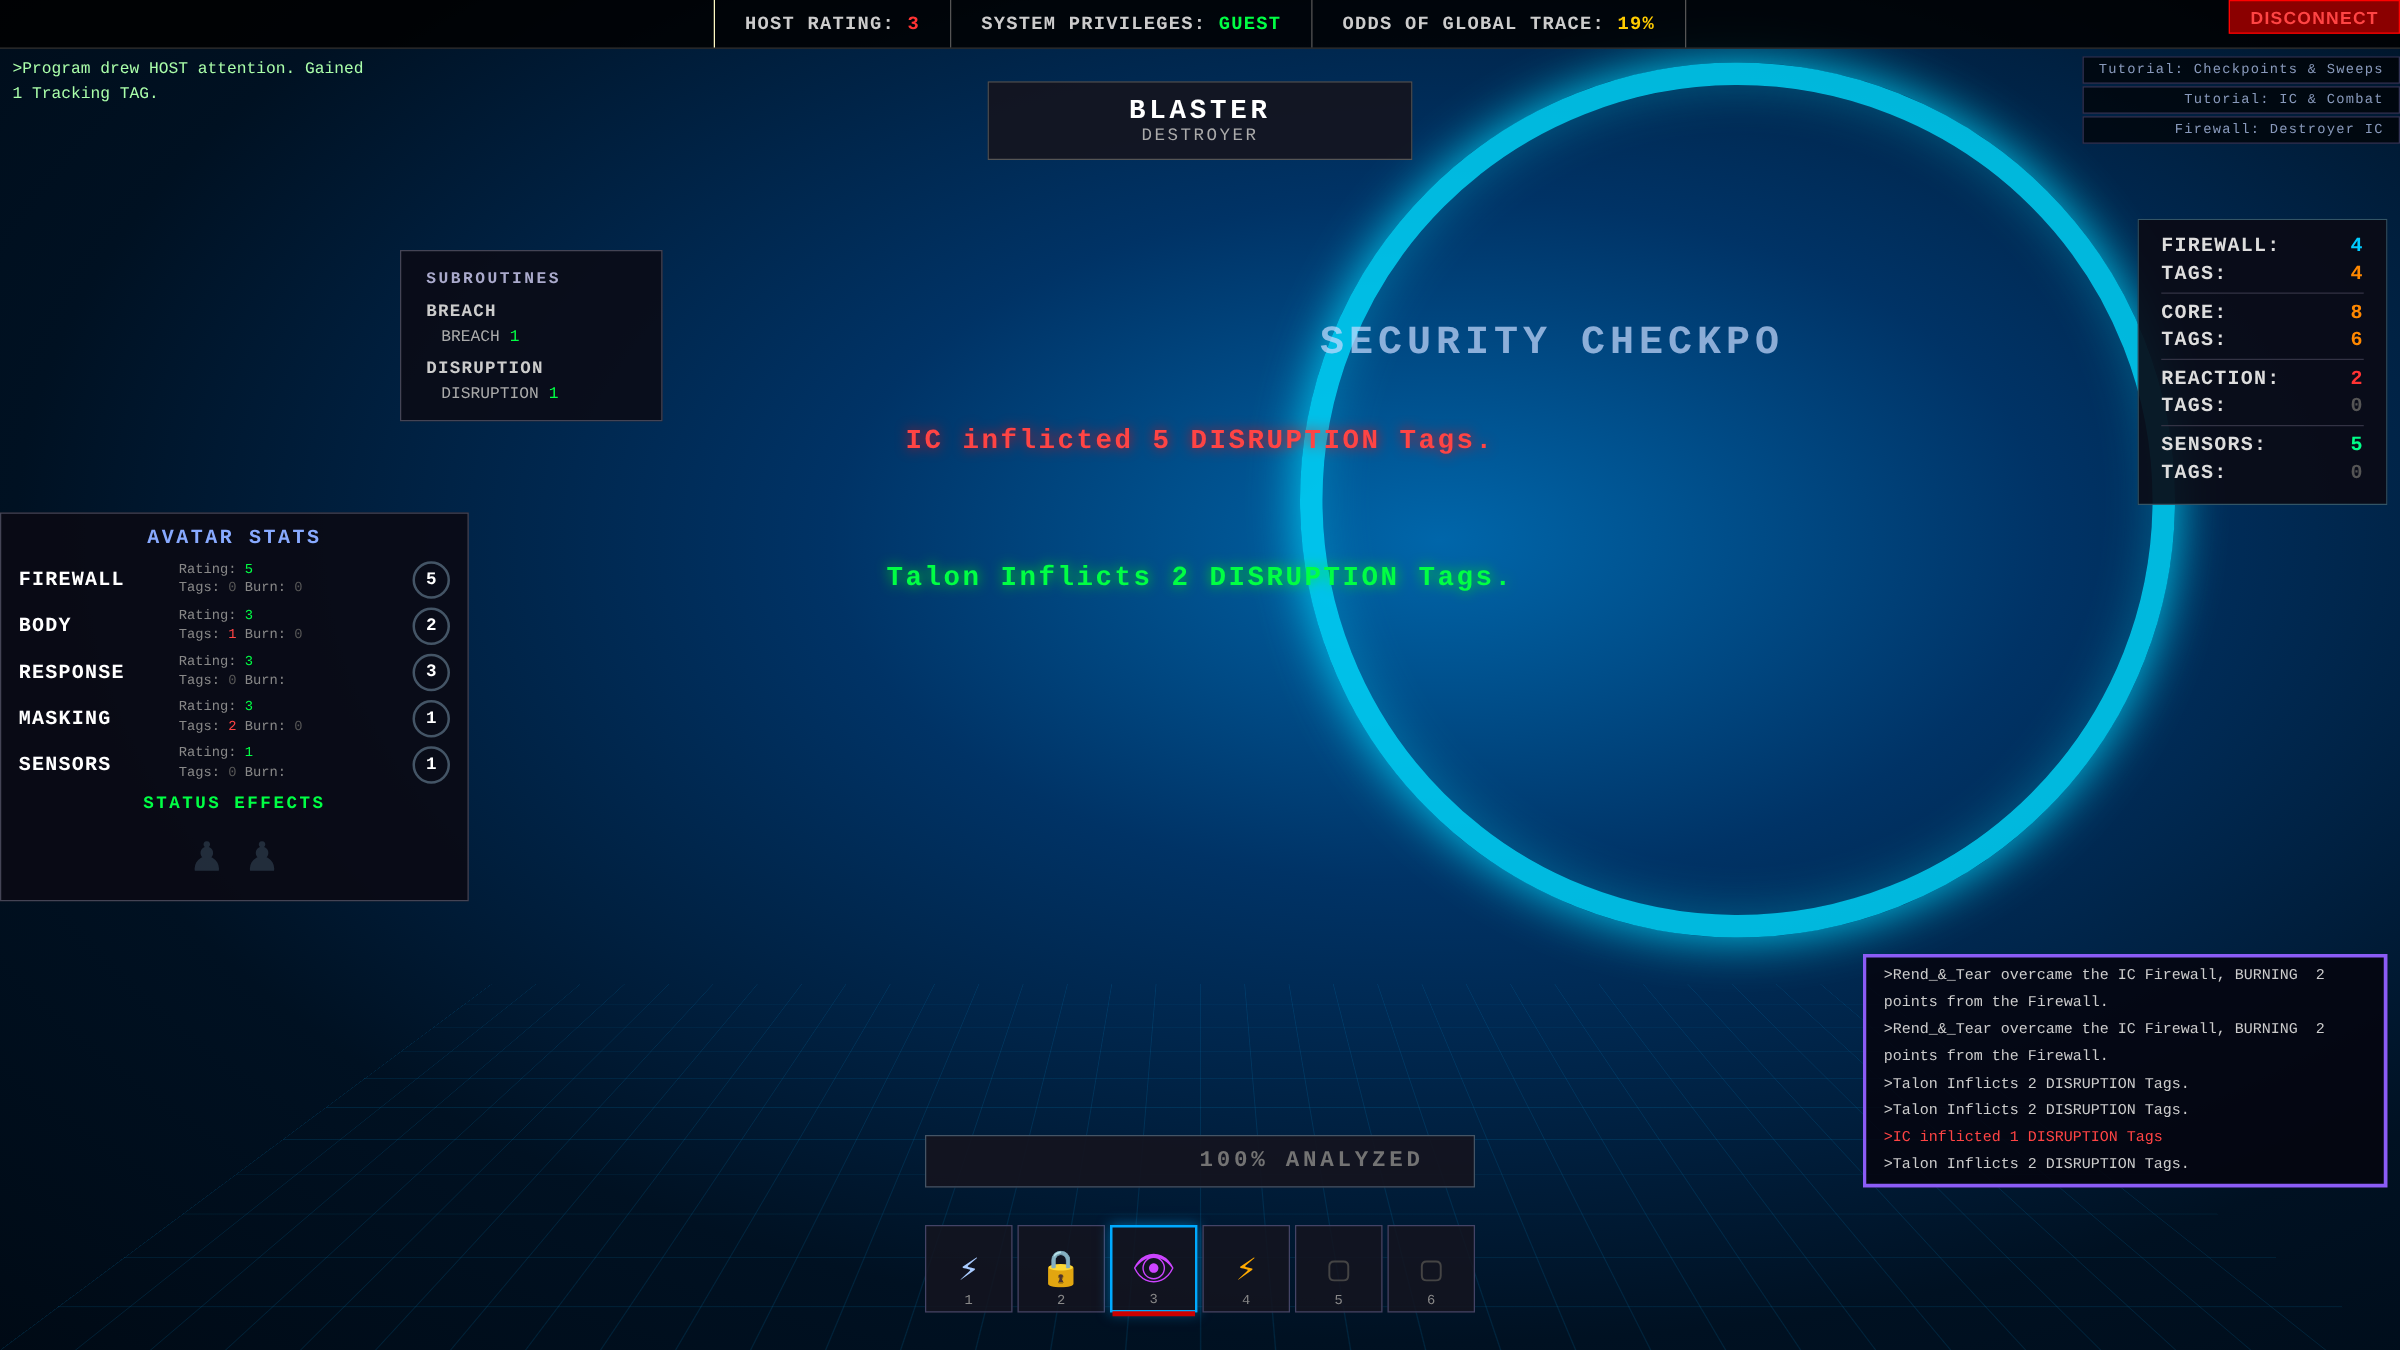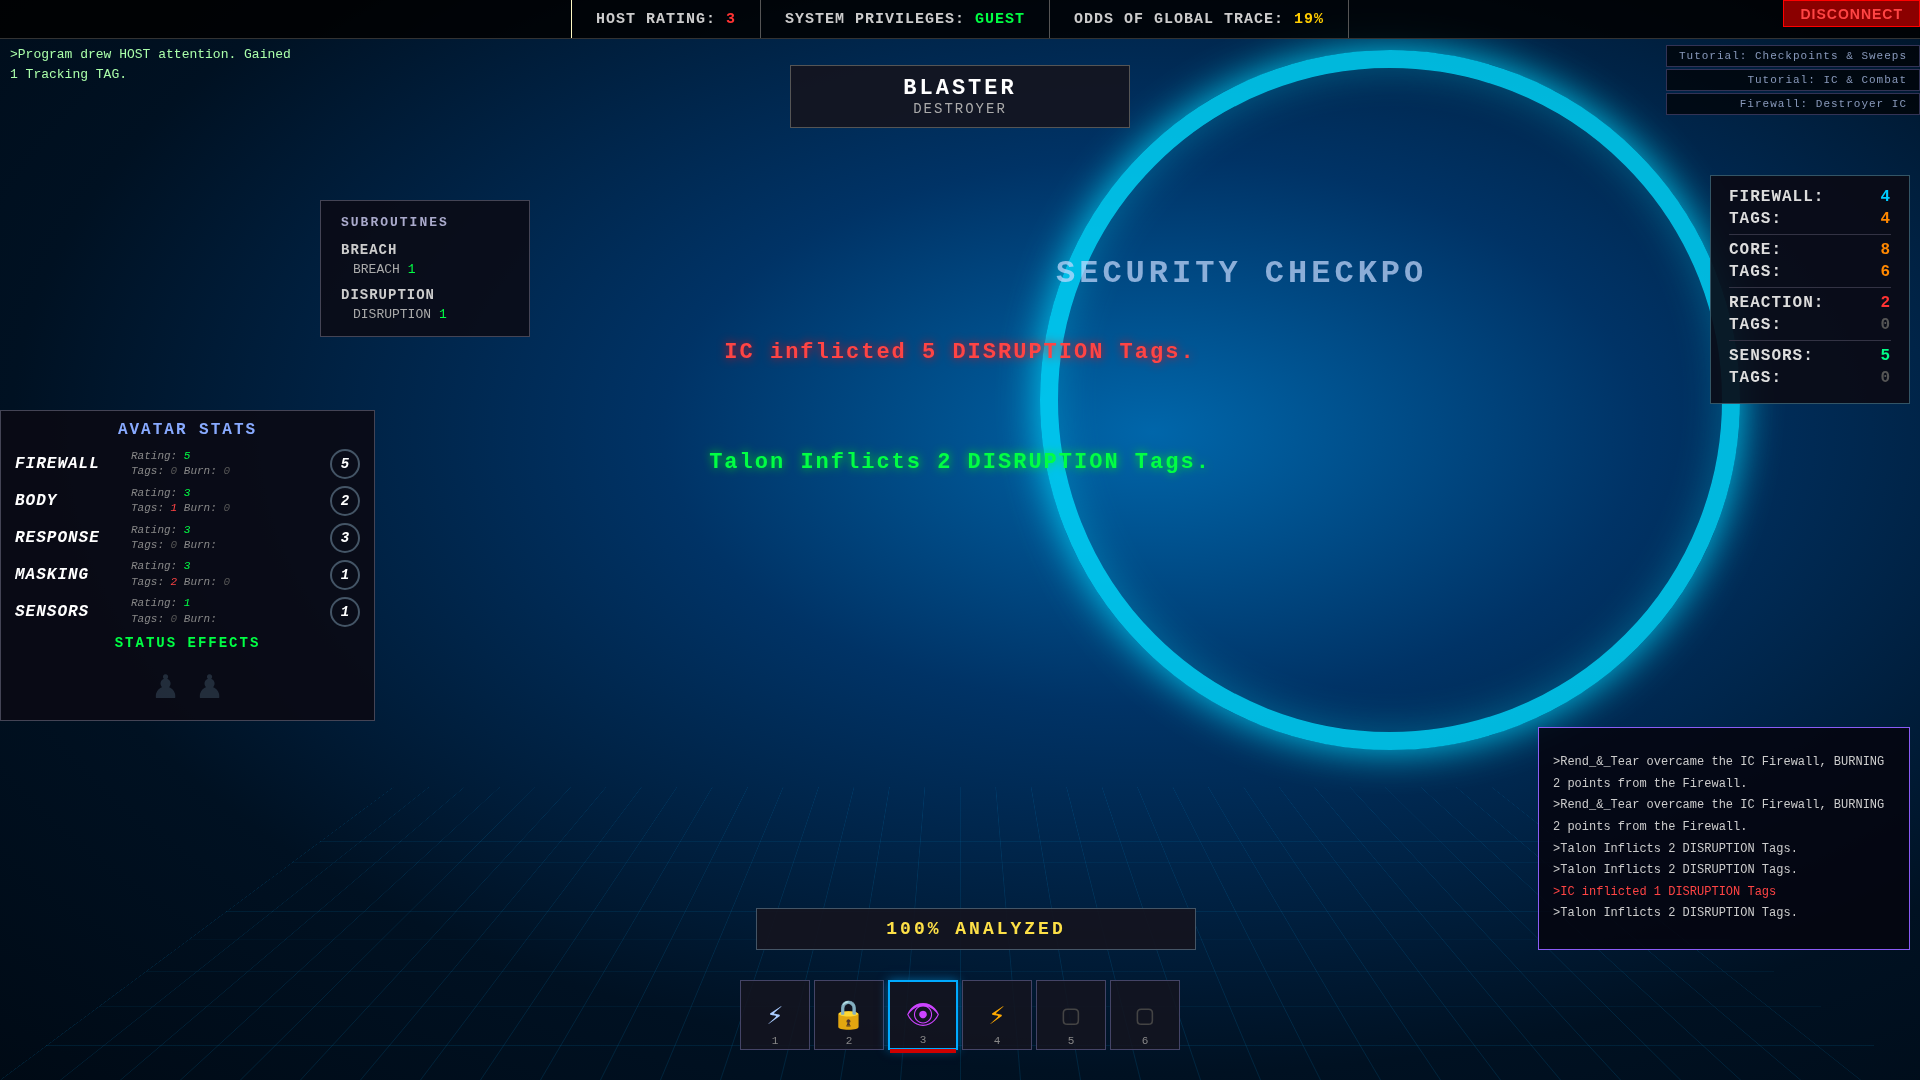--- a/index.html
+++ b/index.html
@@ -253,22 +253,21 @@
       color: #88aaff;
       text-align: center;
       text-transform: uppercase;
       margin-bottom: 10px;
     }
 
     .avatar-stat-row {
       display: flex;
       align-items: center;
       margin-bottom: 6px;
-      gap: 6px;
-      font-style: italic;
+      gap: 18px;
     }
 
     .avatar-stat-name {
       font-size: 16px;
       font-weight: bold;
       letter-spacing: 1px;
       color: #ffffff;
       text-transform: uppercase;
       width: 110px;
       flex-shrink: 0;
@@ -309,47 +308,46 @@
       margin-top: 8px;
       margin-bottom: 6px;
     }
 
     
     .combat-log {
       position: absolute;
       bottom: 130px;
       right: 10px;
       background: rgba(5,5,15,0.88);
-      border: 1px solid #8b5cf6;
-      padding: 24px 14px;
-      width: 372px;
+      border: 3px solid #8b5cf6;
+      padding: 4px 14px;
+      width: 420px;
       font-size: 12px;
       line-height: 1.8;
     }
 
     .log-normal { color: #cccccc; }
     .log-warning { color: #ff4444; }
 
     
     .analysis-bar {
       position: absolute;
       bottom: 130px;
       left: 50%;
       transform: translateX(-50%);
       background: rgba(20,20,30,0.92);
       border: 1px solid #445566;
       padding: 10px 40px;
       min-width: 440px;
-      text-align: center;
+      text-align: right;
       font-size: 18px;
       font-weight: bold;
       letter-spacing: 3px;
-      color: #fde047;
-      text-transform: uppercase;
-      margin-left: 16px;
+      color: #737373;
+      text-transform: uppercase;
     }
 
     
     .combat-msg-1 {
       position: absolute;
       top: 340px;
       left: 50%;
       transform: translateX(-50%);
       font-size: 22px;
       font-weight: bold;

